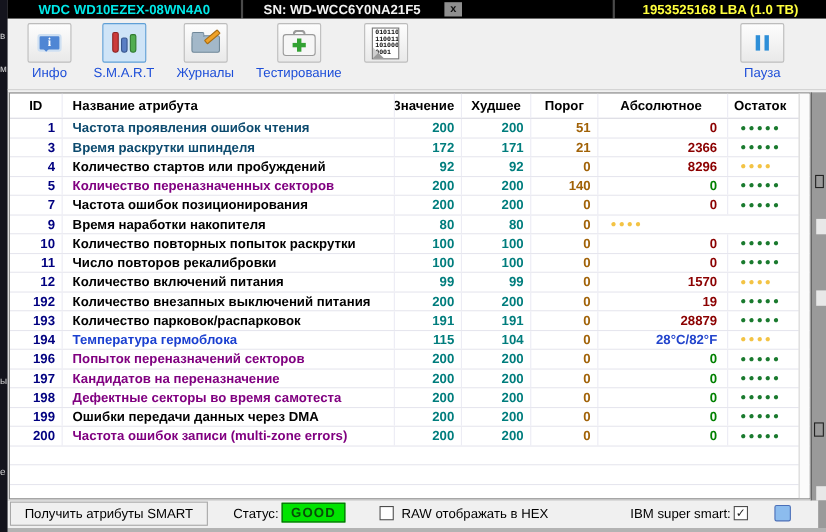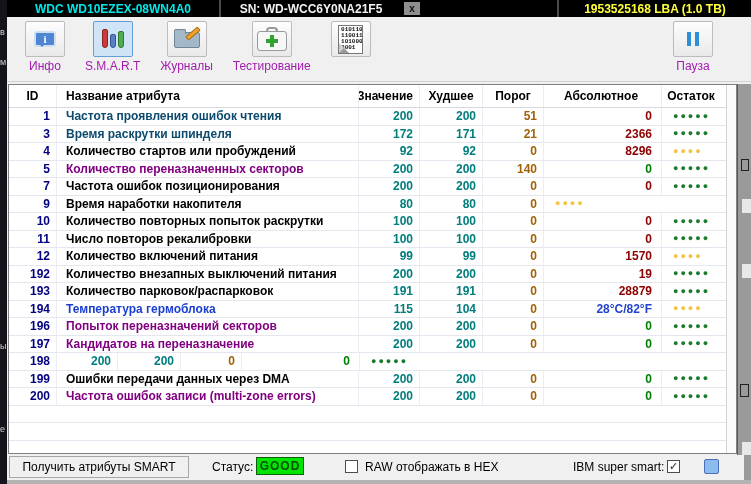--- a/index.html
+++ b/index.html
@@ -18,21 +18,21 @@
   .seg-fw { width:134px; color:#00d84a;margin-top:27px; }
   .seg-capacity { flex:1; color:#ffff3d; }
   .topbar .vdiv { width:2px; height:100%; background:#4a4a4a; }
   .xbox { width:16px; height:13px; background:#8f8f8f; color:#111; font-size:10px; font-weight:bold; display:flex; align-items:center; justify-content:center; margin:0 3px; cursor:default; }
 
   
   .toolbar { position:absolute; left:7px; top:17px; width:744px; height:64px; background:#f0f0f0; display:flex; align-items:flex-start; padding:4px 0 0 18px; }
   .tb-item { display:flex; flex-direction:column; align-items:center; margin-right:20px; cursor:default; }
   .tb-iconbox { width:40px; height:36px; border:1px solid #bcbcbc; border-radius:2px; background:linear-gradient(#fdfdfd,#e9e9e9); display:flex; align-items:center; justify-content:center; position:relative; }
   .tb-iconbox.selected { background:#cfe4f7; border:1px solid #5f9fd6; }
-  .tb-label { font-size:12px; color:#a21caf; margin-top:2px; white-space:nowrap; }
+  .tb-label { font-size:12px; color:#1d4ed8; margin-top:2px; white-space:nowrap; }
   .tb-pause { position:absolute; right:18px; top:4px; }
 
   
   .ic-info { width:22px; height:16px; background:#4f86d4; border:2px solid #cfe0f2; border-radius:3px; position:relative; color:#fff; font-weight:bold; font-size:11px; display:flex; align-items:center; justify-content:center; font-family:"Liberation Serif",serif; }
   .ic-info::after { content:""; position:absolute; left:2px; bottom:-6px; border:4px solid transparent; border-top-color:#4f86d4; }
   .ic-smart { width:26px; height:24px; position:relative; }
   .ic-smart span { position:absolute; width:6px; border-radius:2px 2px 3px 3px; }
   .ic-smart .t1 { left:2px; top:2px; height:19px; background:#cc3b3b; border:1px solid #8c2323; }
   .ic-smart .t2 { left:10px; top:7px; height:14px; background:#5a7fc4; border:1px solid #38568e; }
   .ic-smart .t3 { left:18px; top:4px; height:17px; background:#51ad51; border:1px solid #2f7a2f; }
@@ -83,21 +83,21 @@
   .v-teal { color:#007d7d; }
   .t-olive { color:#a16207; }
   .a-red { color:#8b0000; } .a-green { color:#008000; } .a-blue { color:#2244cc; }
   .dots { font-size:9px; letter-spacing:2px; line-height:9px; }
   .d-green { color:#1a7a2e; } .d-yellow { color:#f3c344; }
 
   
   .statusbar { position:absolute; left:7px; top:455px; width:737px; height:25px; background:#f0f0f0; font-size:12px; color:#000; }
   .get-attrs-btn { position:absolute; left:2px; top:1px; width:180px; height:22px; background:#f0f0f0; border:1px solid #a7a7a7; font-size:12px; font-family:"Liberation Sans",sans-serif; display:flex; align-items:center; justify-content:center; cursor:default; }
   .status-label { position:absolute; left:205px; top:5px; }
-  .good-badge { position:absolute; left:249px; top:2px; width:48px; height:18px; background:#00e400; border:1px solid #0a5f0a; color:#084d08; font-weight:bold; display:flex; align-items:center; justify-content:center; letter-spacing:1px; }
+  .good-badge { position:absolute; left:249px; top:2px; width:58px; height:18px; background:#00e400; border:1px solid #0a5f0a; color:#084d08; font-weight:bold; display:flex; align-items:center; justify-content:center; letter-spacing:1px; }
   .checkbox { width:13px; height:13px; background:#fff; border:1px solid #4d4d4d; display:inline-flex; align-items:center; justify-content:center; font-size:11px; color:#222; }
   .raw-check { position:absolute; left:338px; top:5px; }
   .raw-label { position:absolute; left:358px; top:5px; }
   .ibm-label { position:absolute; left:566px; top:5px; }
   .ibm-check { position:absolute; left:660px; top:5px; }
   .blue-swatch { position:absolute; left:697px; top:4px; width:15px; height:15px; background:#8cbcee; border:1px solid #4a6fb8; border-radius:2px; }
   .bottom-strip { position:absolute; left:7px; top:480px; width:744px; height:4px; background:#b3b3b3; }
   .right-gray-bottom { position:absolute; left:744px; top:455px; width:7px; height:29px; background:#9a9a9a; }
 </style>
 </head>
@@ -321,20 +321,21 @@
         <div class="cell col-id c-id">197</div>
         <div class="cell col-name n-purple">Кандидатов на переназначение</div>
         <div class="cell col-val v-teal">200</div>
         <div class="cell col-worst v-teal">200</div>
         <div class="cell col-thr t-olive">0</div>
         <div class="cell col-abs a-green">0</div>
         <div class="cell col-dots dots d-green">●●●●●</div>
       </div>
       <div class="trow">
         <div class="cell col-id c-id">198</div>
+        <div class="cell col-name n-purple">Дефектные секторы во время самотеста</div>
         <div class="cell col-val v-teal">200</div>
         <div class="cell col-worst v-teal">200</div>
         <div class="cell col-thr t-olive">0</div>
         <div class="cell col-abs a-green">0</div>
         <div class="cell col-dots dots d-green">●●●●●</div>
       </div>
       <div class="trow">
         <div class="cell col-id c-id">199</div>
         <div class="cell col-name n-black">Ошибки передачи данных через DMA</div>
         <div class="cell col-val v-teal">200</div>

